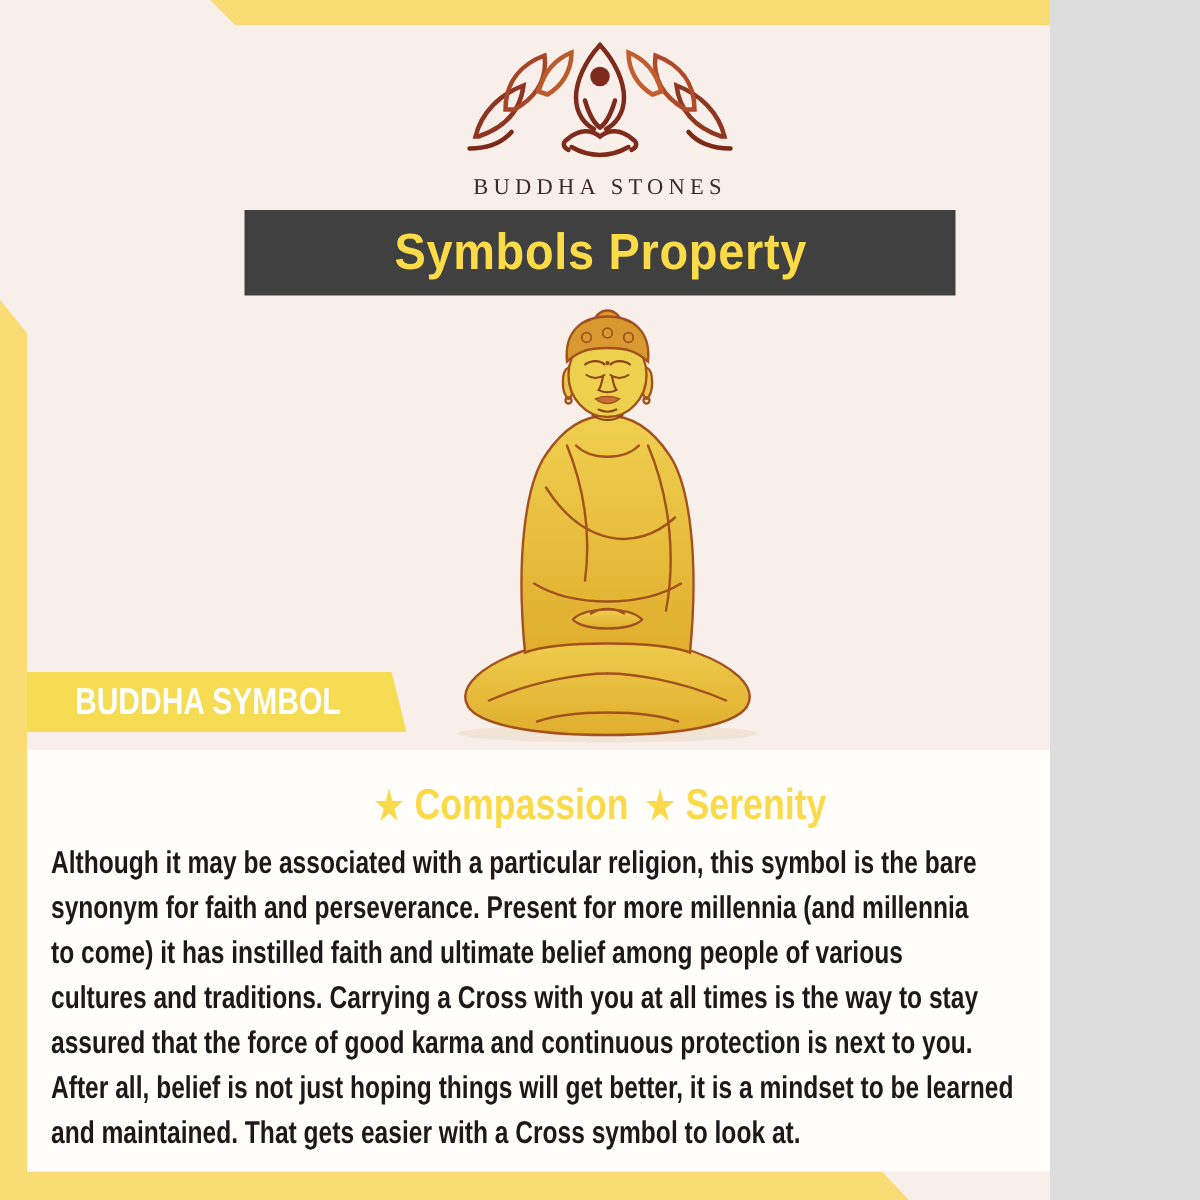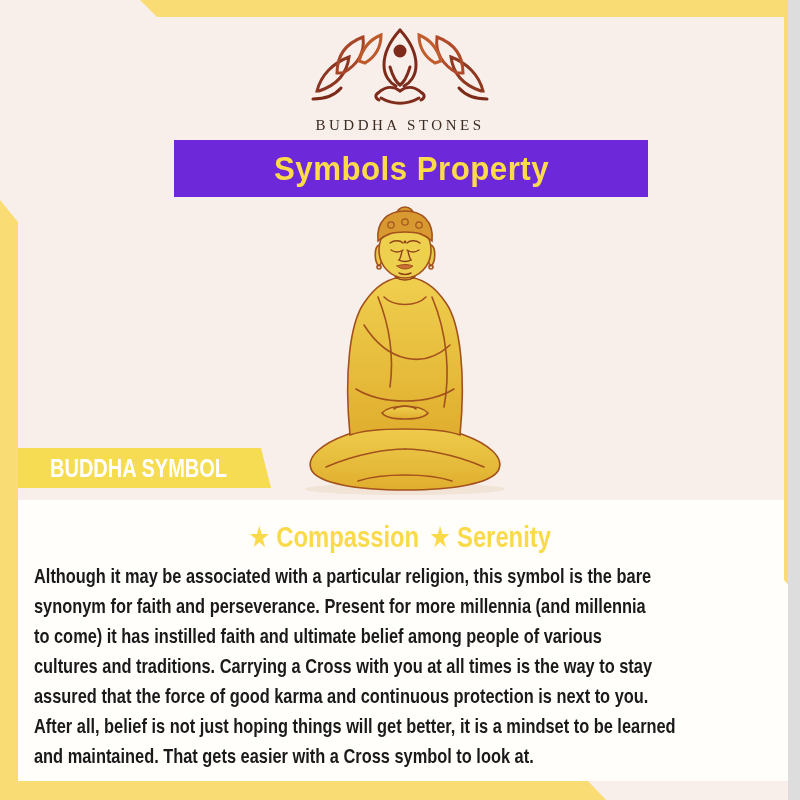--- a/index.html
+++ b/index.html
@@ -1,17 +1,17 @@
 <!DOCTYPE html>
 <html><head>
 <meta charset="utf-8">
 <style>
   html,body{margin:0;padding:0;background:#ddd;}
   #canvas{
-    position:relative;width:788px;height:800px;overflow:hidden;
+    position:relative;width:700px;height:800px;overflow:hidden;
     background:#F8EFEA;
     font-family:"Liberation Sans",sans-serif;
   }
   
   .accent{position:absolute;background:#FADC75;z-index:6;}
   #accent-top{left:140px;top:0;width:660px;height:17px;
     clip-path:polygon(0 0,100% 0,100% 100%,17px 100%);}
   #accent-right{left:784px;top:0;width:16px;height:598px;
     clip-path:polygon(0 0,100% 0,100% 598px,0 580px);}
   #accent-left{left:0;top:200px;width:18px;height:600px;
@@ -21,21 +21,21 @@
   
   #logo{position:absolute;left:305px;top:24px;width:190px;height:88px;z-index:2;}
   #brand-name{
     position:absolute;left:0;top:113px;width:800px;height:24px;line-height:24px;
     text-align:center;font-family:"Liberation Serif",serif;font-size:15px;
     letter-spacing:3.5px;color:#3B2B22;z-index:2;
   }
   
   #heading-band{
     position:absolute;left:163px;top:140px;width:474px;height:57px;
-    background:#6d28d9;z-index:2;display:flex;align-items:center;justify-content:center;margin-left:11px;
+    background:#404040;z-index:2;display:flex;align-items:center;justify-content:center;
   }
   #page-title{
     font-size:34px;font-weight:bold;color:#FCDB49;white-space:nowrap;
     transform:scaleX(.92);letter-spacing:.5px;
   }
   
   #statue{position:absolute;left:298px;top:205px;width:214px;height:292px;z-index:2;}
   
   #badge{
     position:absolute;left:18px;top:448px;width:253px;height:40px;background:#F6DC52;

